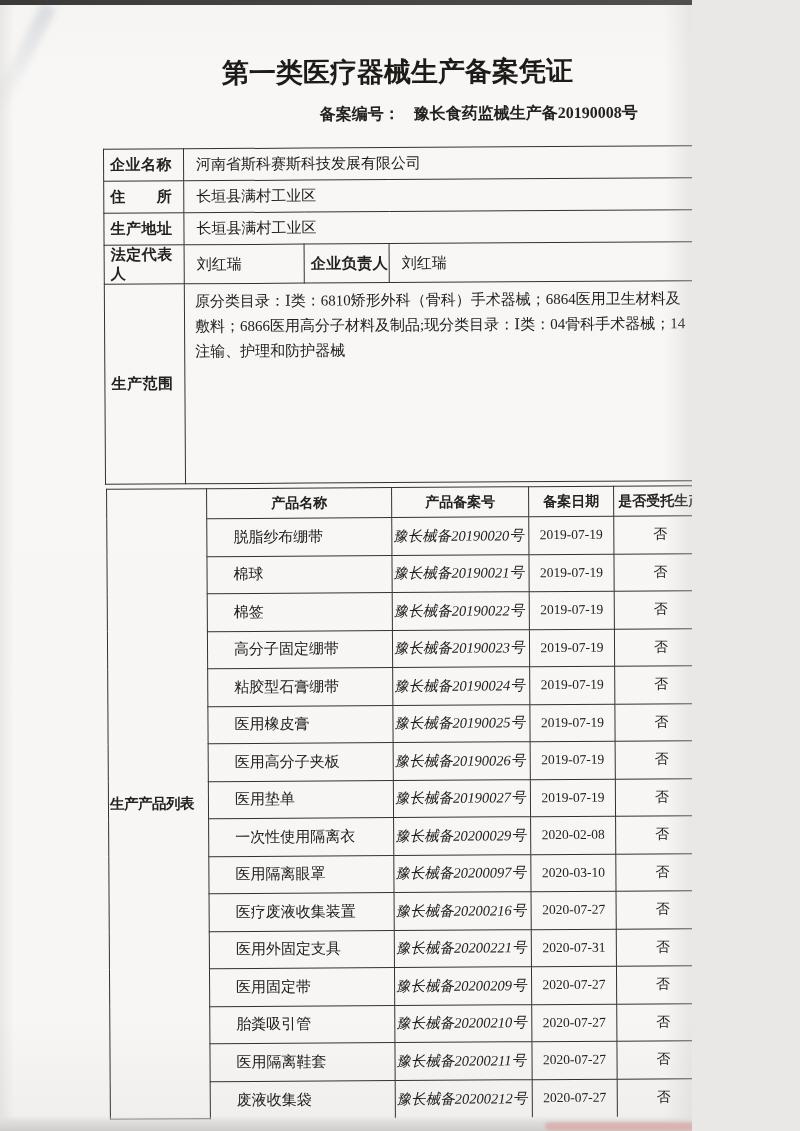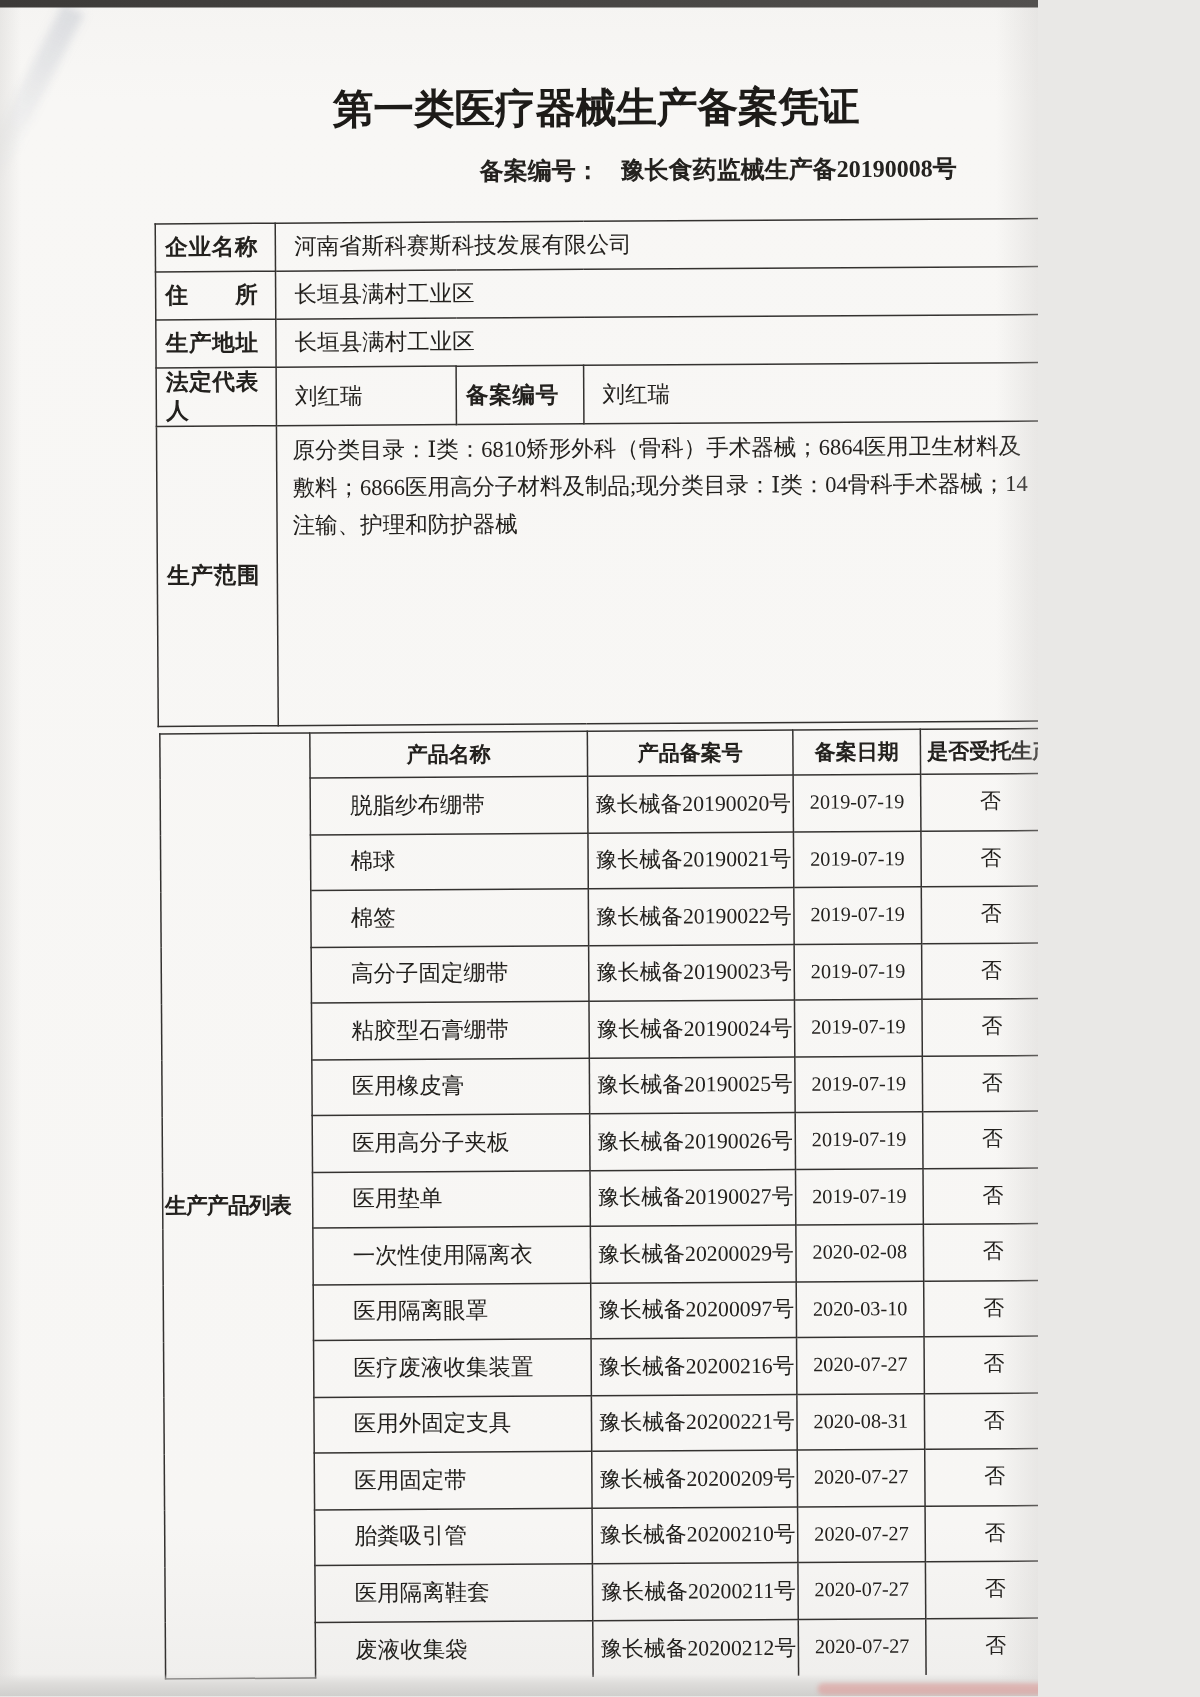--- a/index.html
+++ b/index.html
@@ -41,21 +41,21 @@
   .scope-lbl{vertical-align:middle;}
   .scope-val{vertical-align:top;padding:5px 8px 0 10px !important;line-height:25px;font-size:15px;}
 
   .prod-table{position:absolute;left:106px;top:487px;width:600px;border-bottom:none;}
   .prod-table tr:last-child td{border-bottom:none;}
   .prod-table td{font-size:15px;}
   .prod-table td.side{font-weight:bold;font-size:14.5px;padding:0 1px;text-align:left;vertical-align:middle;letter-spacing:-0.5px;}
   .prod-table td.hdr{font-weight:bold;font-size:14px;text-align:center;height:27px;}
   .prod-row{height:37.5px;}
   .prod-table td.name{padding-left:26px;text-align:left;}
-  .prod-table td.no{text-align:right;font-size:14.5px;}
+  .prod-table td.no{text-align:left;font-size:14.5px;font-style:italic;}
   .prod-table td.date{text-align:center;font-size:13.5px;font-family:Liberation Serif, serif;}
   .prod-table td.yn{text-align:center;font-size:14px;}
 
   .seal{position:absolute;left:682px;top:726px;width:260px;height:264px;z-index:6;
         filter:blur(0.35px);opacity:.92;}
 </style>
 </head>
 <body>
 
 <div class="page">
@@ -88,21 +88,21 @@
         <td class="lbl">住　　所</td>
         <td class="val" colspan="3">长垣县满村工业区</td>
       </tr>
       <tr class="row-std">
         <td class="lbl">生产地址</td>
         <td class="val" colspan="3">长垣县满村工业区</td>
       </tr>
       <tr class="row-std">
         <td class="lbl">法定代表人</td>
         <td class="val">刘红瑞</td>
-        <td class="lbl">备案编号</td>
+        <td class="lbl">企业负责人</td>
         <td class="val">刘红瑞</td>
       </tr>
       <tr class="scope-row">
         <td class="lbl scope-lbl">生产范围</td>
         <td class="scope-val" colspan="3">原分类目录：Ⅰ类：6810矫形外科（骨科）手术器械；6864医用卫生材料及敷料；6866医用高分子材料及制品;现分类目录：Ⅰ类：04骨科手术器械；14注输、护理和防护器械</td>
       </tr>
     </tbody>
       </table>
 
     <table class="prod-table">
@@ -183,21 +183,21 @@
       </tr>
       <tr class="prod-row">
         <td class="name">医疗废液收集装置</td>
         <td class="no">豫长械备20200216号</td>
         <td class="date">2020-07-27</td>
         <td class="yn">否</td>
       </tr>
       <tr class="prod-row">
         <td class="name">医用外固定支具</td>
         <td class="no">豫长械备20200221号</td>
-        <td class="date">2020-08-31</td>
+        <td class="date">2020-07-31</td>
         <td class="yn">否</td>
       </tr>
       <tr class="prod-row">
         <td class="name">医用固定带</td>
         <td class="no">豫长械备20200209号</td>
         <td class="date">2020-07-27</td>
         <td class="yn">否</td>
       </tr>
       <tr class="prod-row">
         <td class="name">胎粪吸引管</td>

